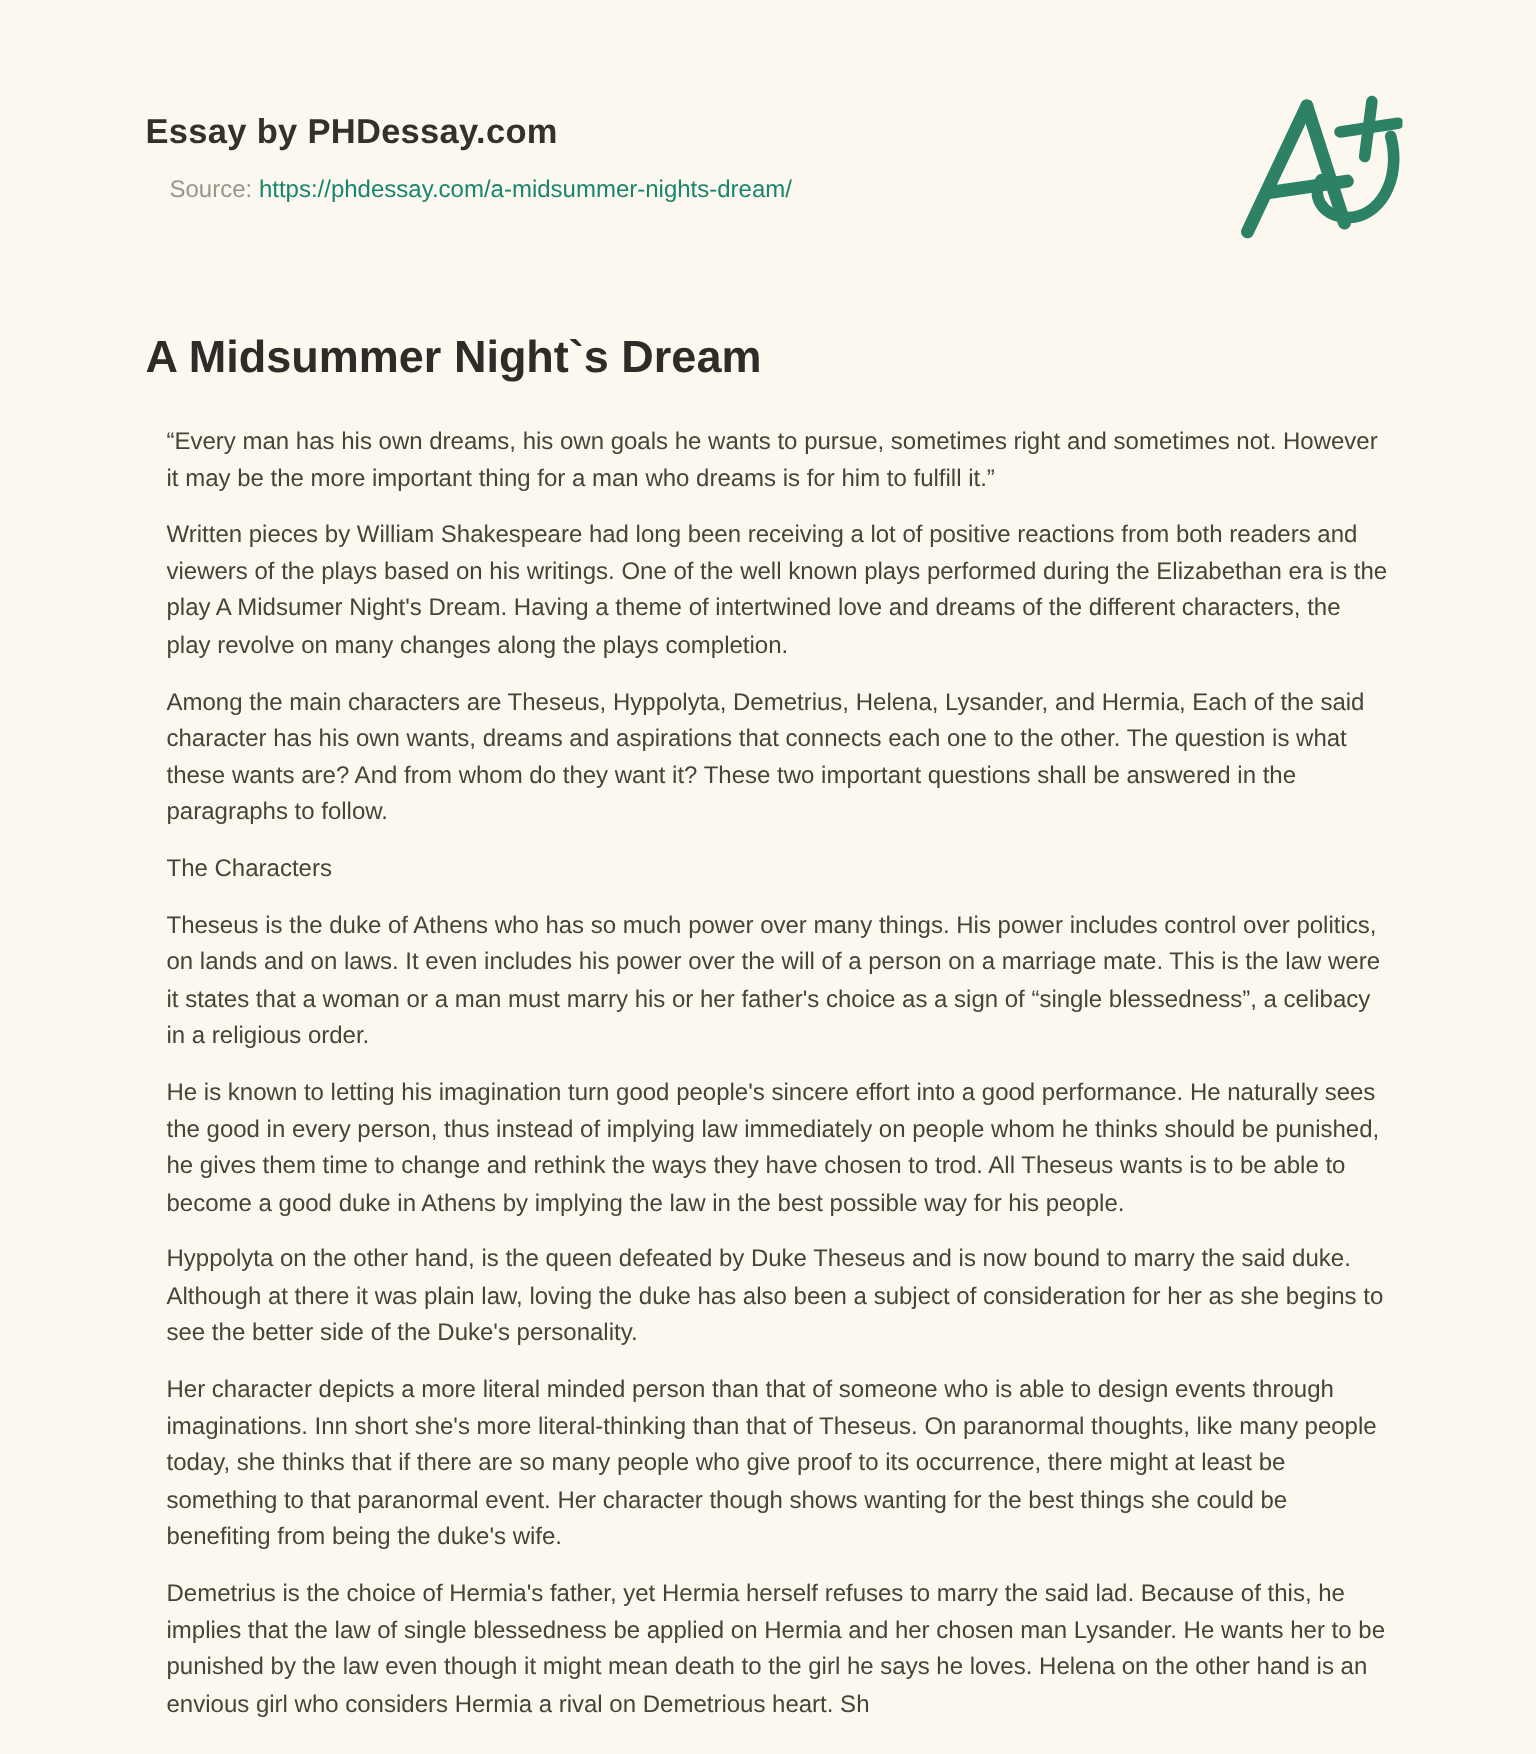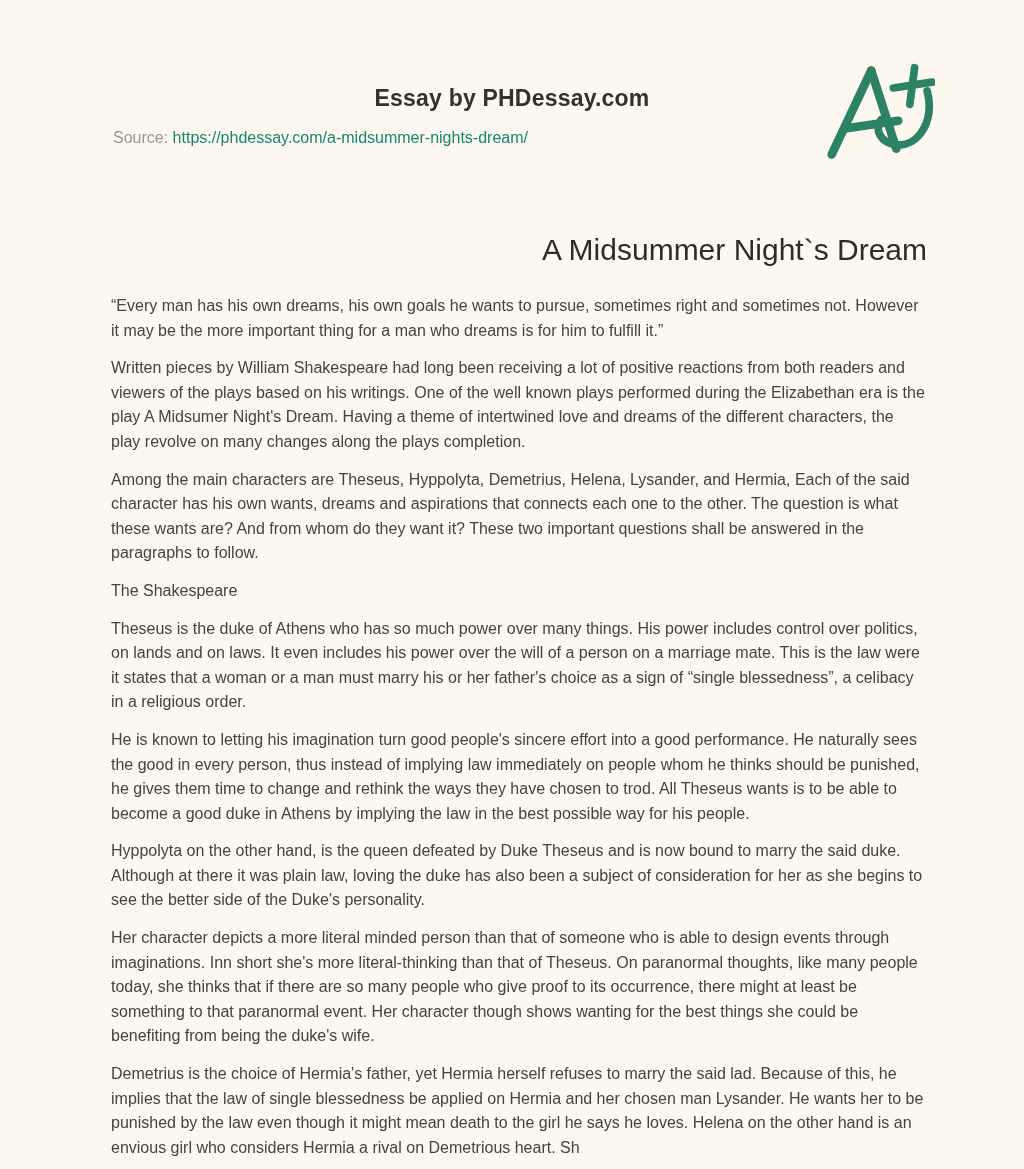--- a/index.html
+++ b/index.html
@@ -14,26 +14,25 @@
     font-family: "Liberation Sans", sans-serif;
     -webkit-font-smoothing: antialiased;
   }
   .page {
     position: relative;
     width: 830px;
     margin: 0 auto;
     padding-top: 74px;
   }
   .byline {
-    margin: 11px;
+    margin: 0;
     font-size: 23px;
     font-weight: bold;
     color: #33312C;
     letter-spacing: 0.2px;
-    text-align: center;
   }
   .source-line {
     margin-top: 17px;
     font-size: 16px;
     color: #9B968C;
     margin-left: 16px;
   }
   .source-line a {
     color: #17866C;
     text-decoration: none;
@@ -45,23 +44,22 @@
     width: 116px;
     height: 108px;
   }
   .logo svg {
     width: 100%;
     height: 100%;
   }
   .article-title {
     margin: 86px 0 0 0;
     font-size: 30px;
-    font-weight: normal;
+    font-weight: bold;
     color: #2E2C28;
-    text-align: right;
   }
   .content p {
     margin: 13px 0 0 14px;
     font-size: 16px;
     line-height: 24.6px;
     color: #474337;
   }
   .content p.first {
     margin-top: 27px;
   }
@@ -94,21 +92,21 @@
       <path d="M112 32 C120 62 104 90 80 88 C64 86 57 73 64 62" stroke="#2D8165" stroke-width="8" stroke-linecap="round" fill="none"></path>
     </svg>
   </div>
 
   <h1 class="article-title">A Midsummer Night`s Dream</h1>
 
   <div class="content">
     <p class="first">“Every man has his own dreams, his own goals he wants to pursue, sometimes right and sometimes not. However it may be the more important thing for a man who dreams is for him to fulfill it.”</p>
     <p>Written pieces by William Shakespeare had long been receiving a lot of positive reactions from both readers and viewers of the plays based on his writings. One of the well known plays performed during the Elizabethan era is the play A Midsumer Night's Dream. Having a theme of intertwined love and dreams of the different characters, the play revolve on many changes along the plays completion.</p>
     <p>Among the main characters are Theseus, Hyppolyta, Demetrius, Helena, Lysander, and Hermia, Each of the said character has his own wants, dreams and aspirations that connects each one to the other. The question is what these wants are? And from whom do they want it? These two important questions shall be answered in the paragraphs to follow.</p>
-    <p>The Shakespeare</p>
+    <p>The Characters</p>
     <p>Theseus is the duke of Athens who has so much power over many things. His power includes control over politics, on lands and on laws. It even includes his power over the will of a person on a marriage mate. This is the law were it states that a woman or a man must marry his or her father's choice as a sign of “single blessedness”, a celibacy in a religious order.</p>
     <p>He is known to letting his imagination turn good people's sincere effort into a good performance. He naturally sees the good in every person, thus instead of implying law immediately on people whom he thinks should be punished, he gives them time to change and rethink the ways they have chosen to trod. All Theseus wants is to be able to become a good duke in Athens by implying the law in the best possible way for his people.</p>
     <p>Hyppolyta on the other hand, is the queen defeated by Duke Theseus and is now bound to marry the said duke. Although at there it was plain law, loving the duke has also been a subject of consideration for her as she begins to see the better side of the Duke's personality.</p>
     <p>Her character depicts a more literal minded person than that of someone who is able to design events through imaginations. Inn short she's more literal-thinking than that of Theseus. On paranormal thoughts, like many people today, she thinks that if there are so many people who give proof to its occurrence, there might at least be something to that paranormal event. Her character though shows wanting for the best things she could be benefiting from being the duke's wife.</p>
     <p>Demetrius is the choice of  Hermia's father, yet Hermia herself refuses to marry the said lad. Because of this, he implies that the law of single blessedness be applied on Hermia and her chosen man Lysander. He wants her to be punished by the law even though it might mean death to the girl he says he loves. Helena on the other hand is an envious girl who considers Hermia a rival on Demetrious heart. Sh</p>
   </div>
 
 </div>
 
 </body></html>

